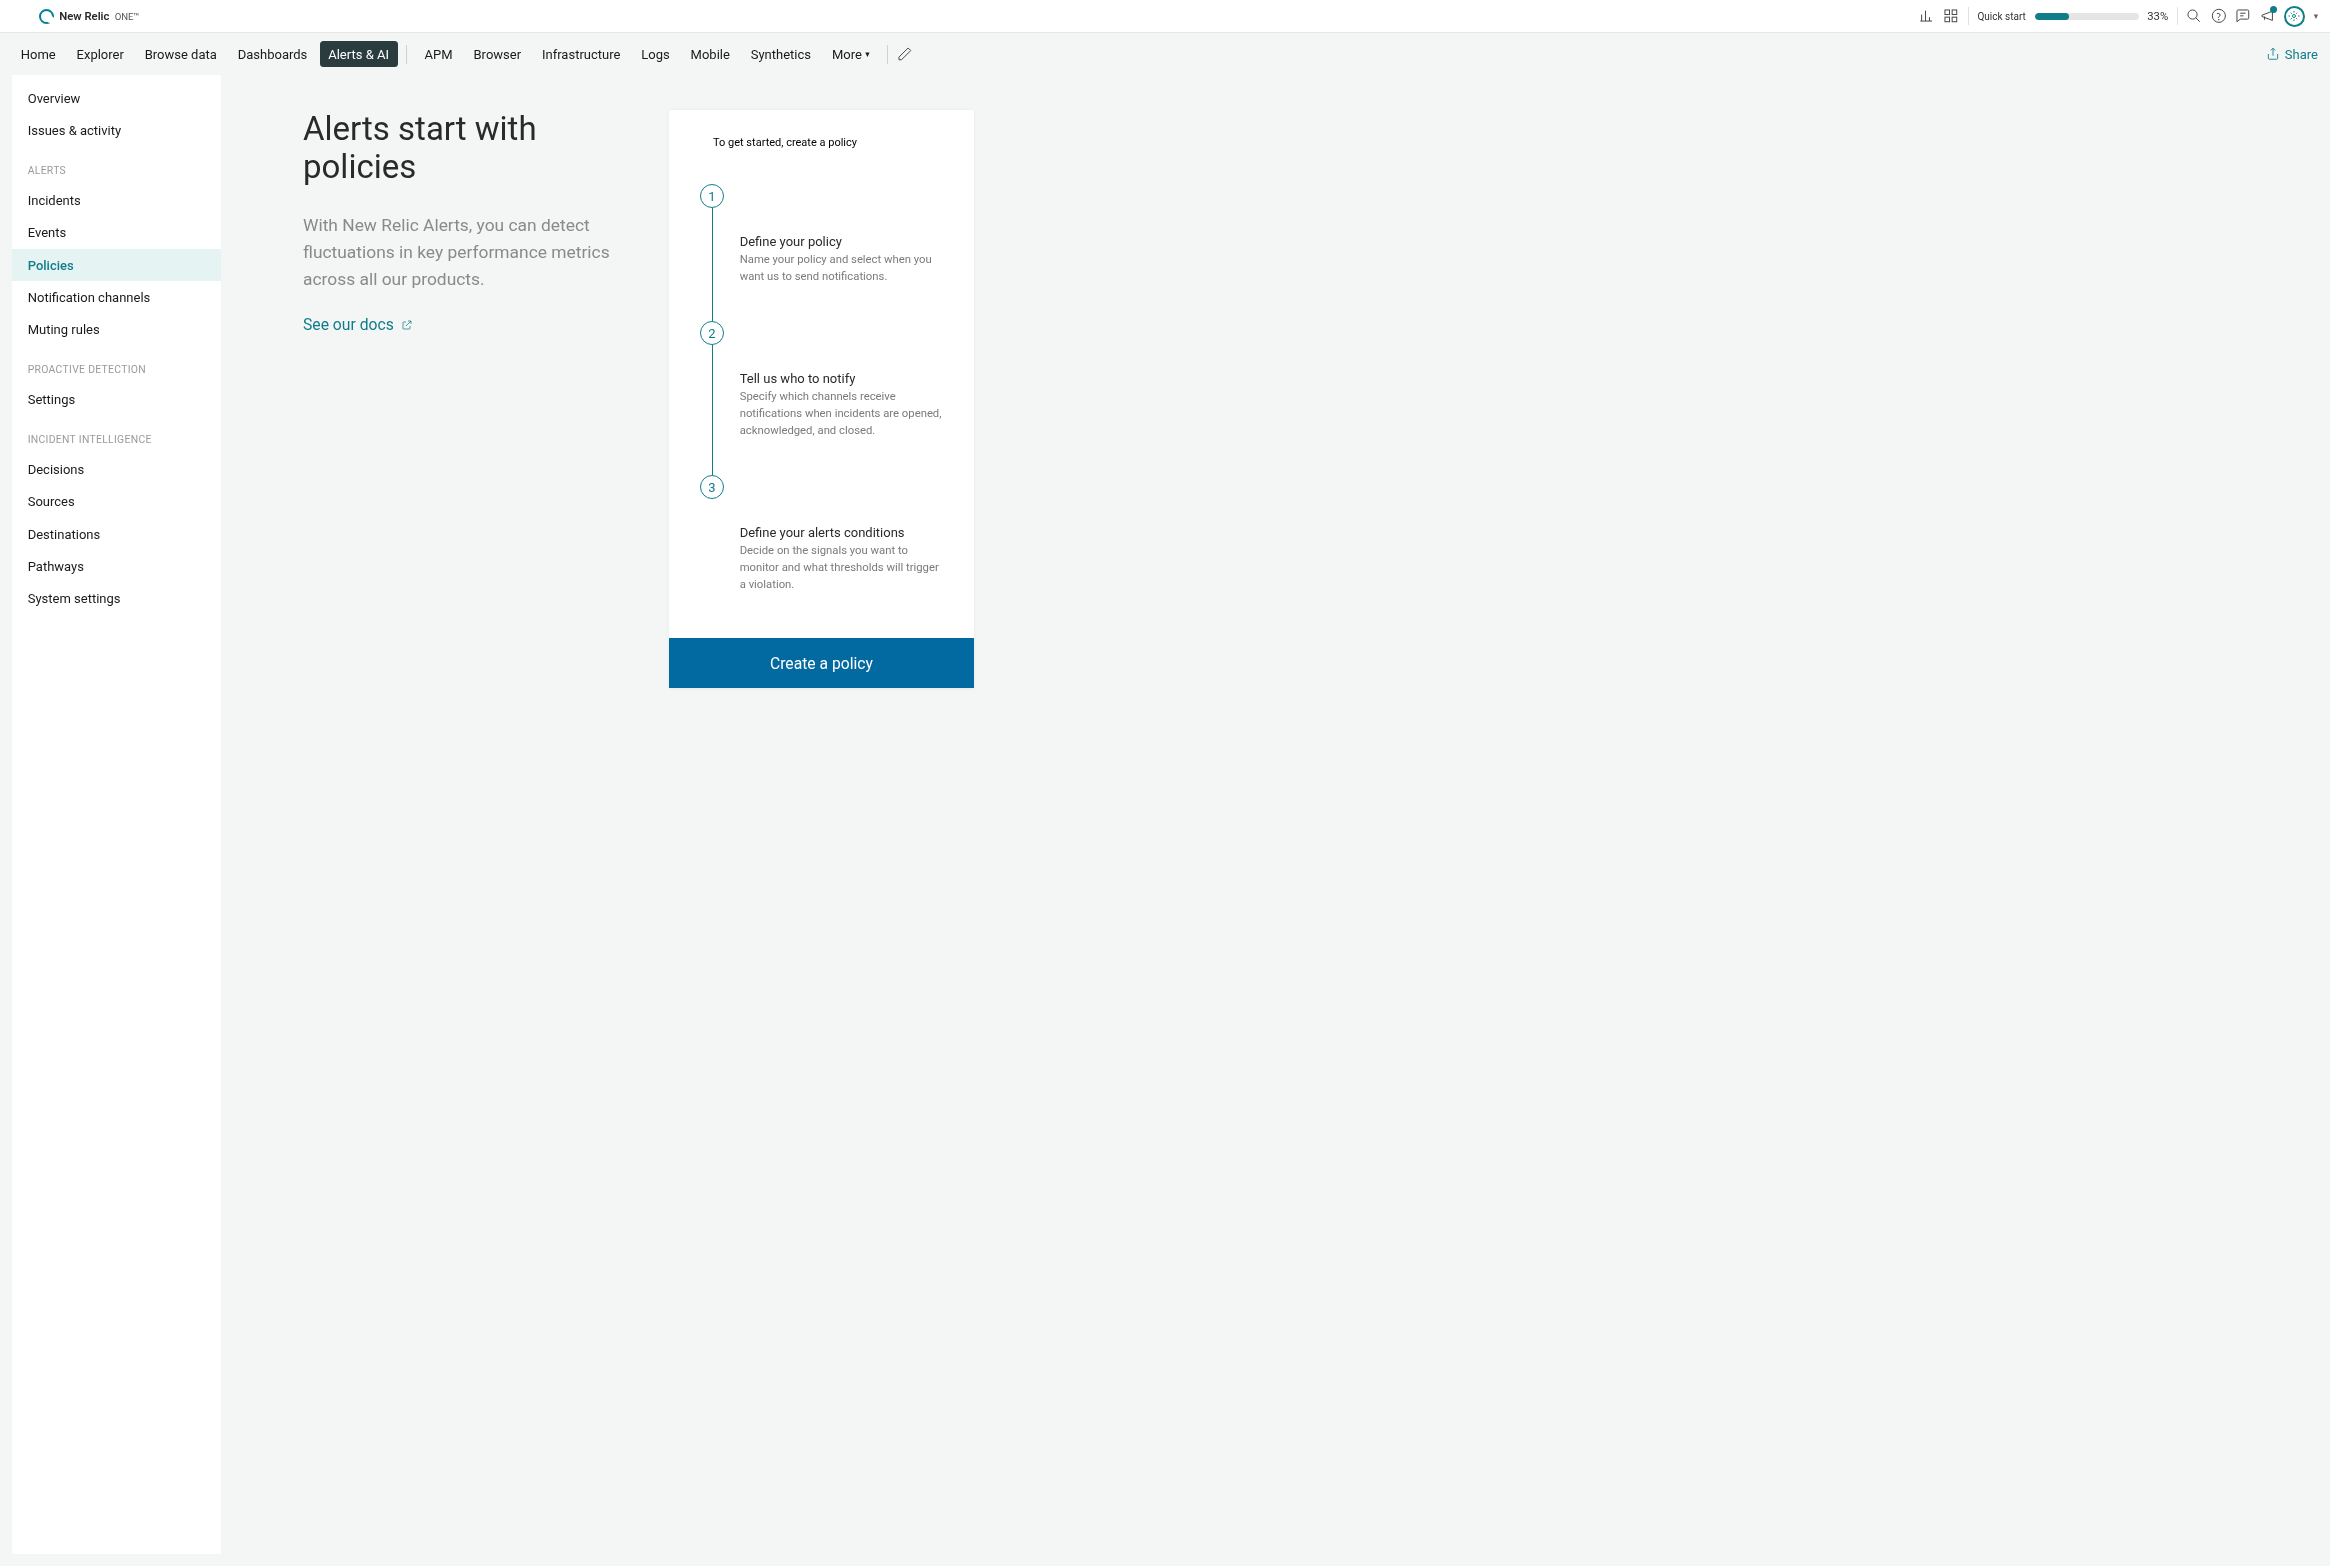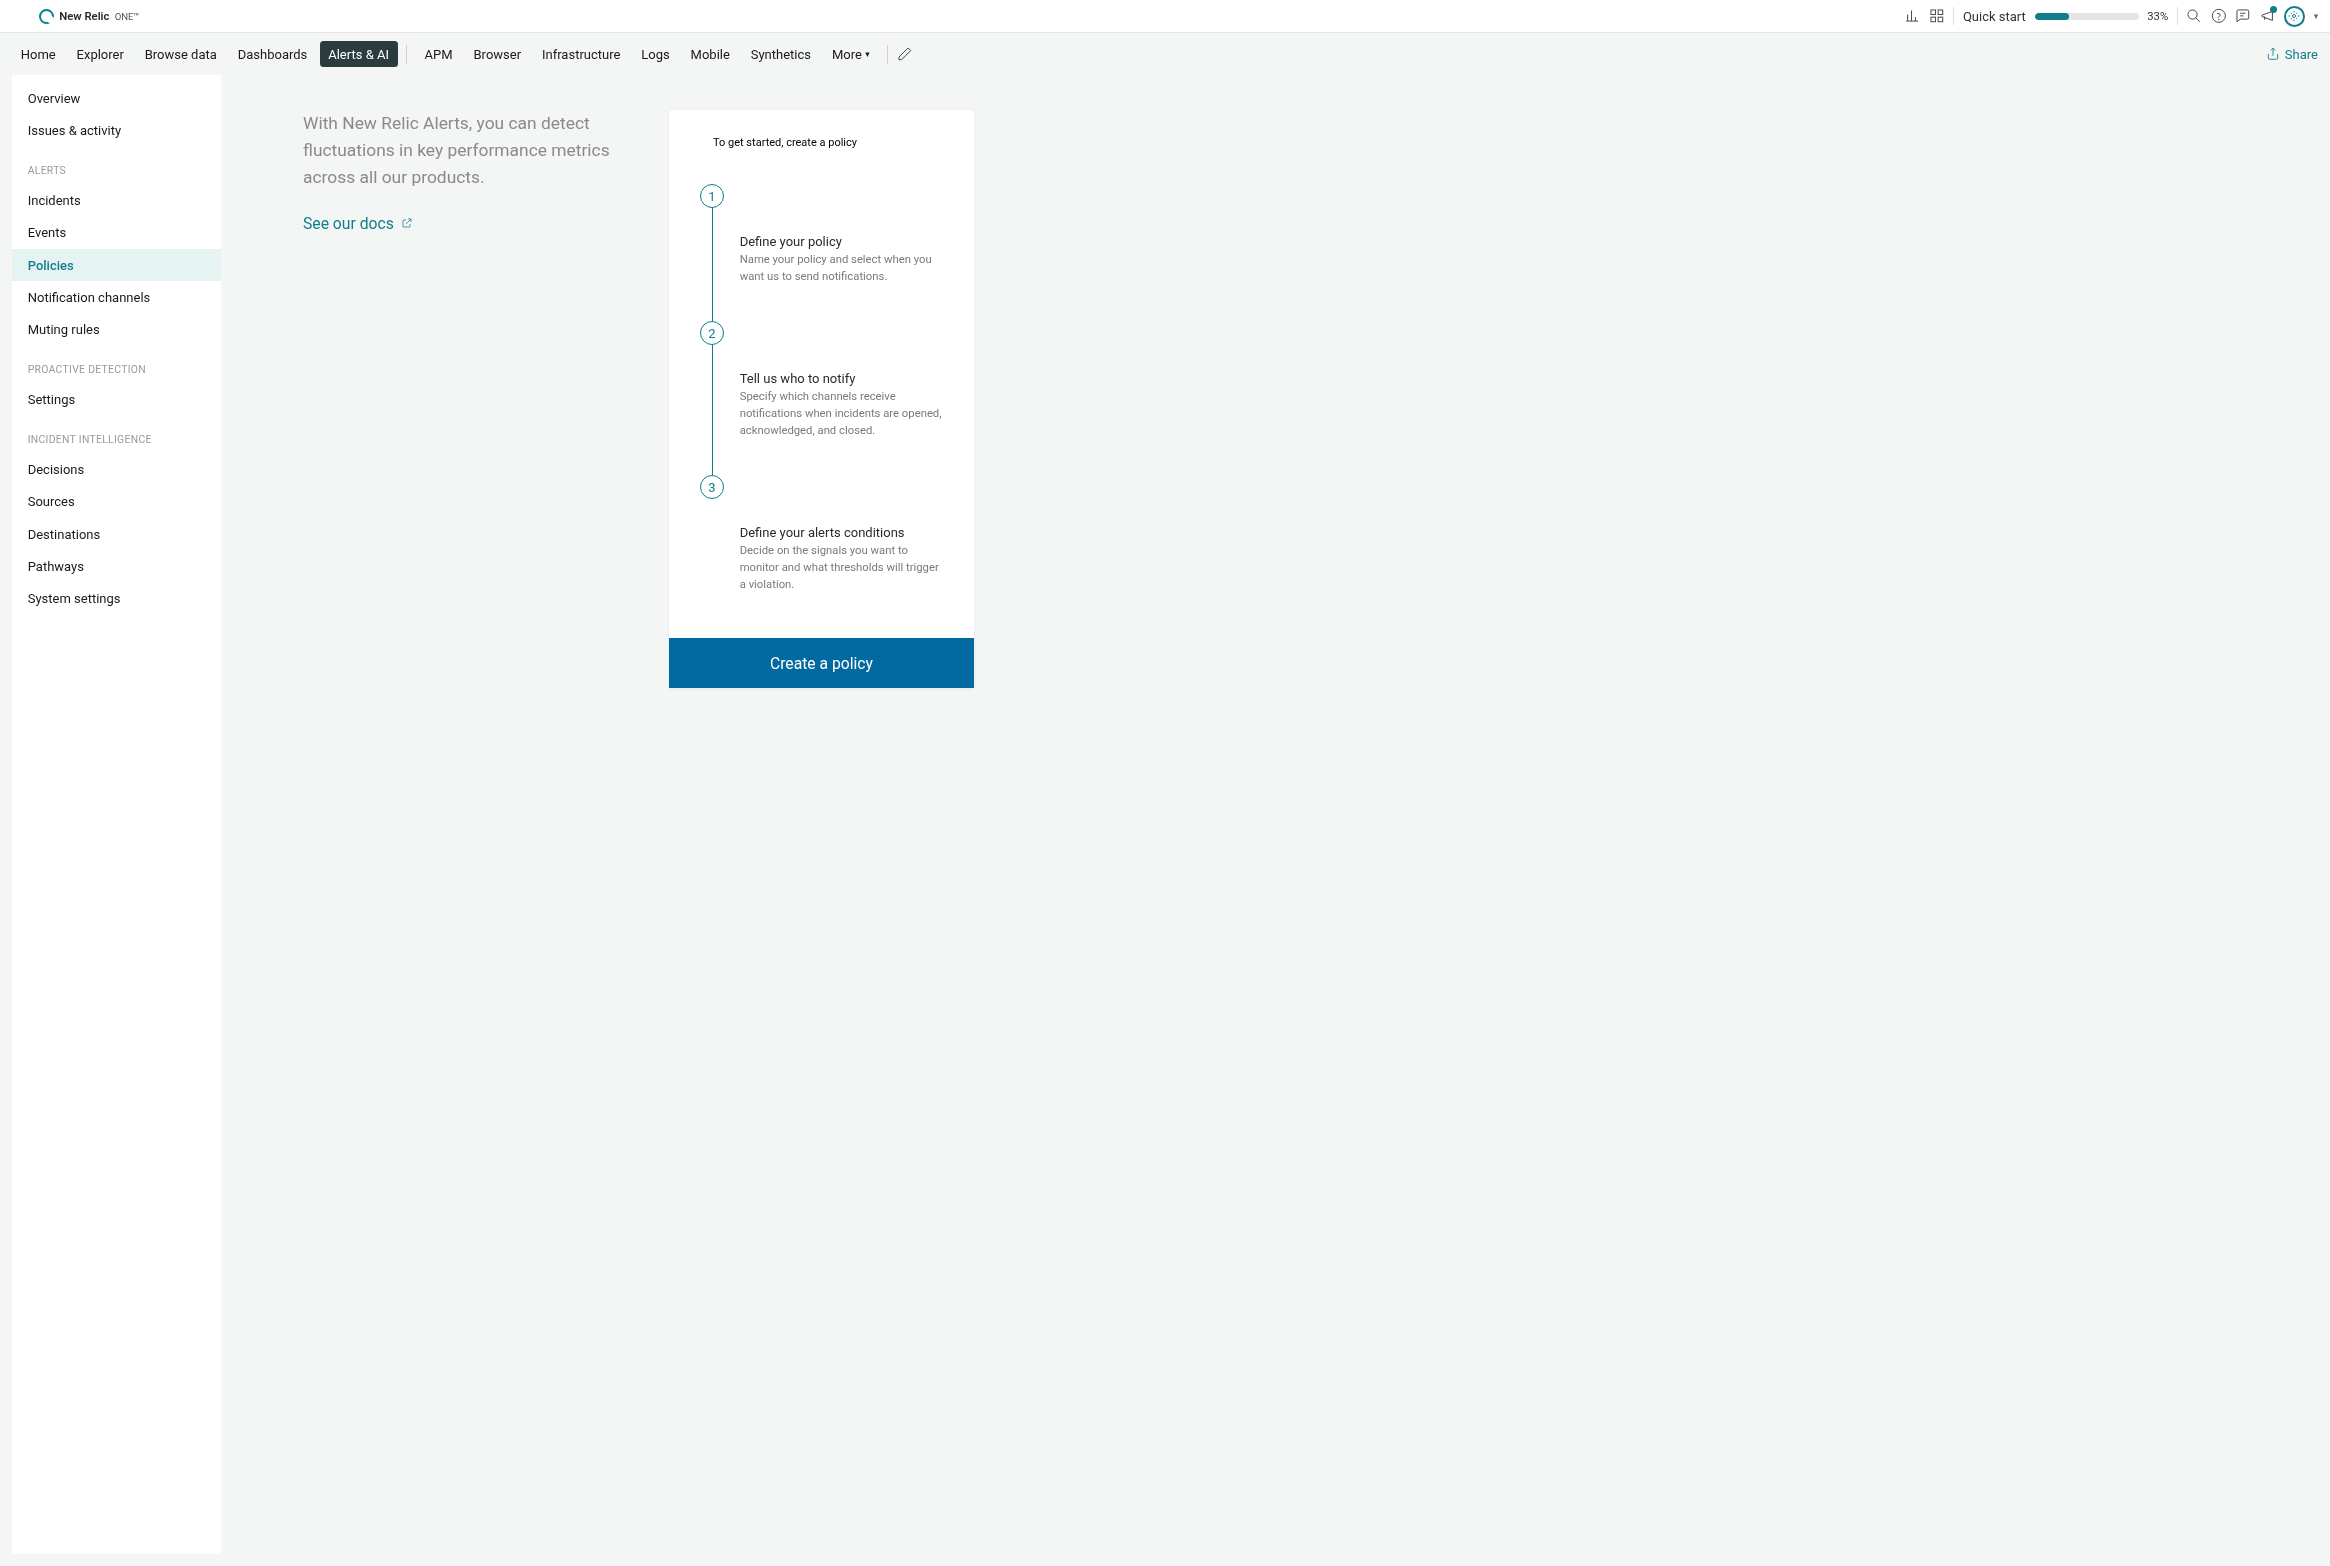--- a/index.html
+++ b/index.html
@@ -7,21 +7,21 @@
 .header { height: 33px; display: flex; align-items: center; justify-content: space-between; padding: 0 12px; border-bottom: 0.9px solid #e5e5e5; background: #fff; }
 .header-left { display: flex; align-items: center; gap: 5.2px; margin-left: 27px; }
 .logo-ring { width: 15px; height: 15px; border: 2.6px solid #00838f; border-radius: 50%; position: relative; }
 .logo-ring::after { content:""; position:absolute; bottom:-1.7px; right:-1.7px; width:7px; height:7px; background:#fff; border-radius:50%; }
 .brand { font-weight: 600; font-size: 11.3px; color: #2a2a2a; }
 .brand-one { font-weight: 400; color: #555; font-size:9.6px; }
 .header-right { display: flex; align-items: center; gap: 8.7px; }
 .hr-ic { width: 15.7px; height: 15.7px; cursor: pointer; display:flex; align-items:center; justify-content:center; color:#444; }
 .hr-ic svg { width:15.7px; height:15.7px; stroke:#444; stroke-width:1.5; fill:none; }
 .vdiv { width:0.9px; height:17.4px; background:#e0e0e0; }
-.qs-label { font-size:13px; color:#333; }
+.qs-label { font-size:10px; color:#333; }
 .qs-bar { width:104px; height:7px; background:#e5e5e5; border-radius:3.5px; overflow:hidden; }
 .qs-fill { height:100%; background:#107e8a; border-radius:3.5px; }
 .qs-pct { font-size:11.3px; color:#333; }
 .avatar { width:21px; height:21px; border-radius:50%; border:2.2px solid #107e8a; display:flex; align-items:center; justify-content:center; position:relative; }
 .avatar svg { width:12px; height:12px; stroke:#107e8a; fill:none; stroke-width:2; }
 .chev { font-size:8.7px; color:#666; }
 .notif-dot { position:absolute; top:-1.7px; right:-1.7px; width:7px; height:7px; background:#107e8a; border-radius:50%; }
 
 .navbar { height: 42px; background:#f4f5f5; display:flex; align-items:center; padding: 0 12px; justify-content: space-between; }
 .nav-left { display:flex; align-items:center; gap: 3.5px; }
@@ -174,20 +174,21 @@
       <div class="sb-item">Settings</div>
       <div class="sb-header">INCIDENT INTELLIGENCE</div>
       <div class="sb-item">Decisions</div>
       <div class="sb-item">Sources</div>
       <div class="sb-item">Destinations</div>
       <div class="sb-item">Pathways</div>
       <div class="sb-item">System settings</div>
     </div>
   <div class="main">
     <div class="hero">
+      <h1>Alerts start with policies</h1>
       <p>With New Relic Alerts, you can detect fluctuations in key performance metrics across all our products.</p>
       <span class="docs-link">
         <span>See our docs</span>
         <svg viewBox="0 0 24 24">
             <path d="M14 4h6v6"></path>
             <path d="M20 4L10 14"></path>
             <path d="M18 14v5a1 1 0 01-1 1H5a1 1 0 01-1-1V7a1 1 0 011-1h5"></path>
           </svg>
       </span>
     </div>

